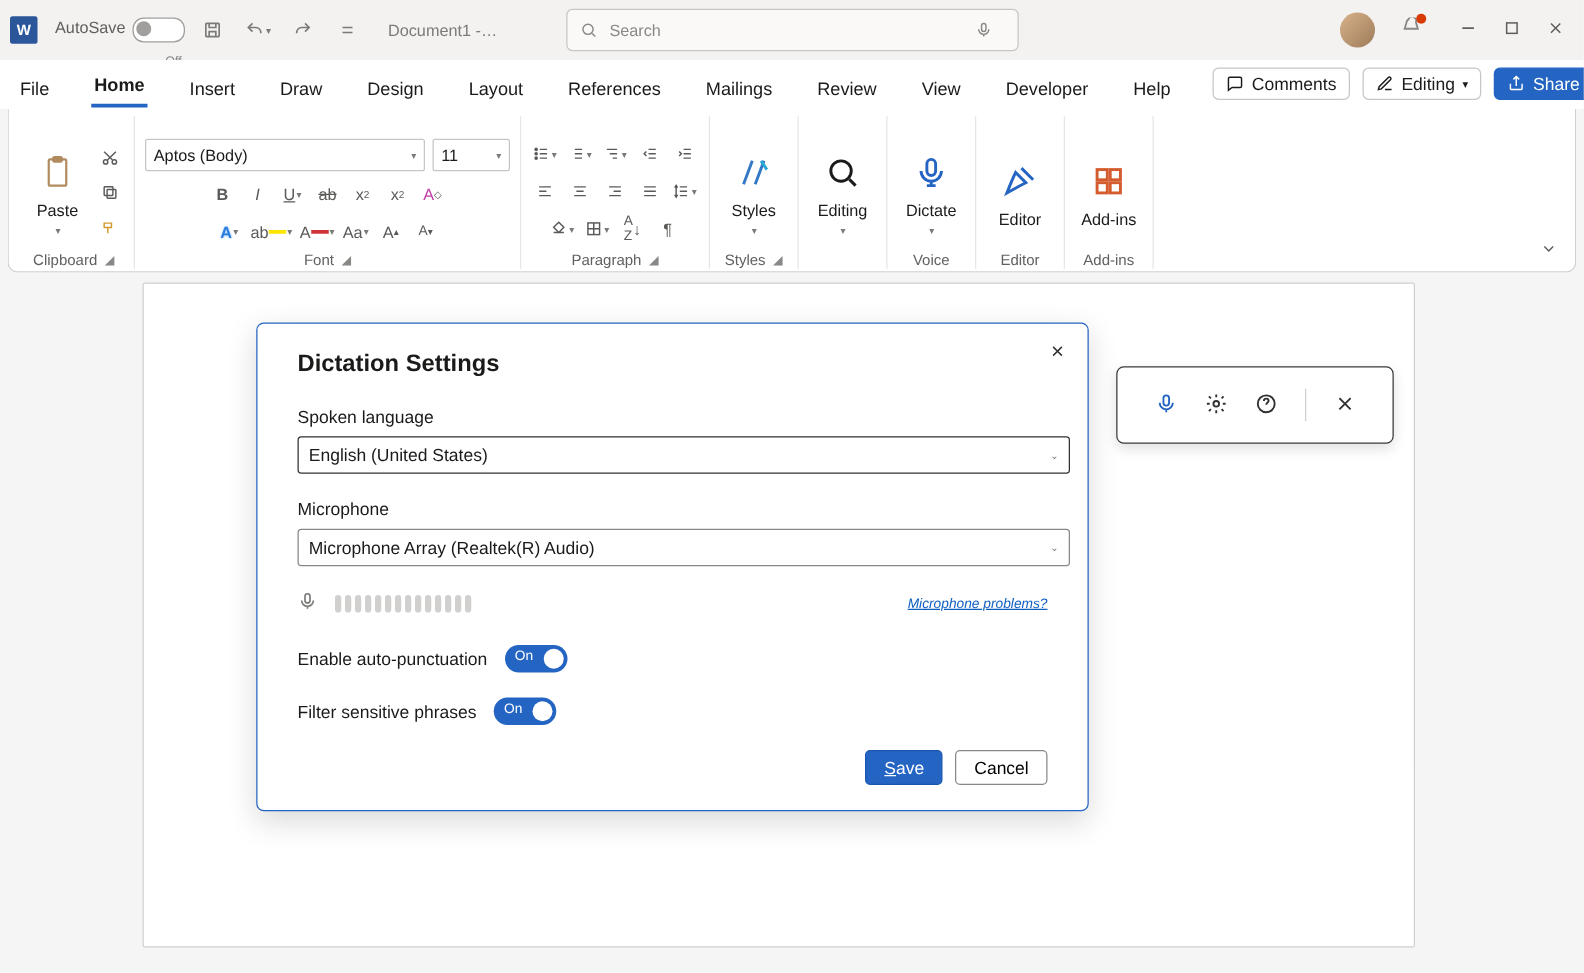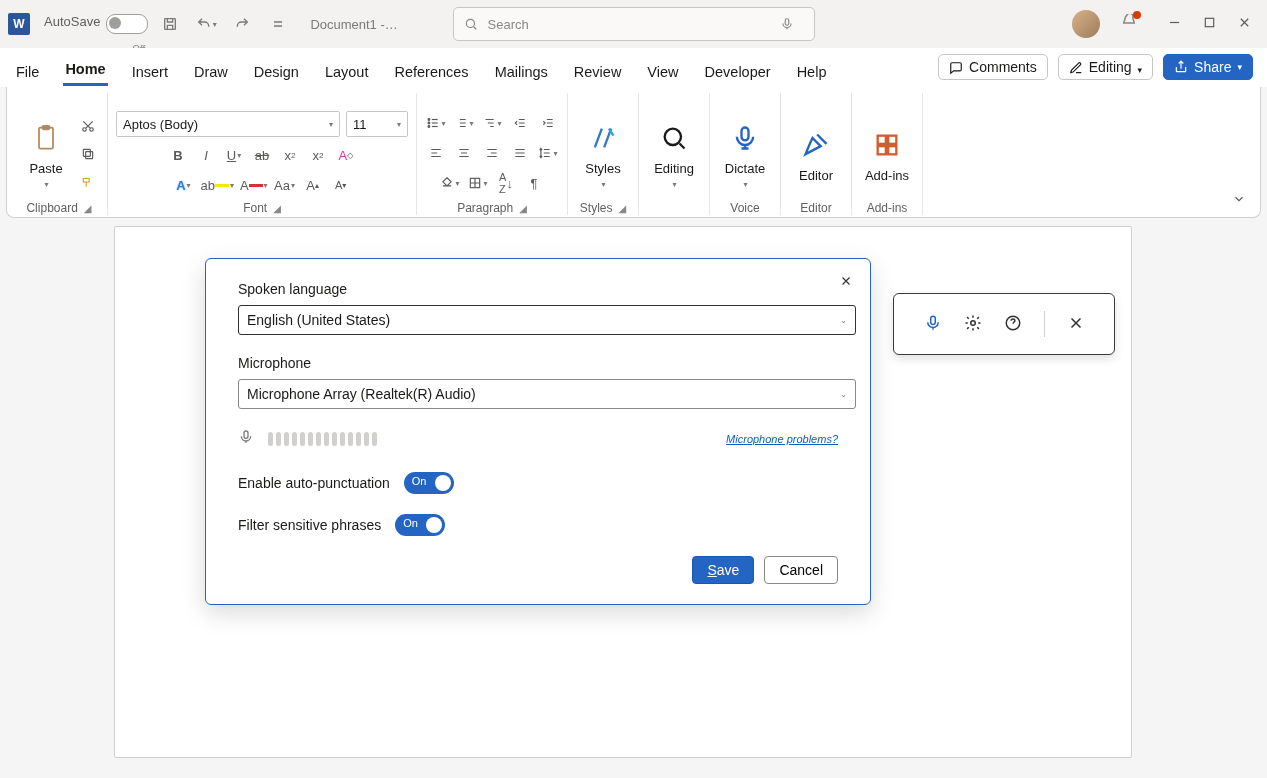--- a/index.html
+++ b/index.html
@@ -28,25 +28,25 @@
   .searchbar{margin-left:auto;margin-right:auto;position:absolute;left:50%;transform:translateX(-50%);width:340px;height:32px;border:1px solid var(--soft-border);border-radius:5px;background:#faf9f8;display:flex;align-items:center;padding:0 10px;color:#8a8886;}
   .searchbar svg{width:14px;height:14px;margin-right:10px;}
   .searchbar .mic-right{margin-left:auto;}
   .title-right{margin-left:auto;display:flex;align-items:center;gap:20px;}
   .avatar{width:28px;height:28px;border-radius:50%;background:linear-gradient(135deg,#d7b28a,#9e7b5b);}
   .bell-wrap{position:relative;color:#8a8886;}
   .bell-wrap .dot{position:absolute;top:-3px;right:-3px;width:8px;height:8px;border-radius:50%;background:#d83b01;}
   .win-btns{display:flex;gap:22px;margin-left:10px;margin-right:8px;color:#605e5c;}
   .win-btns svg{width:13px;height:13px;}
 
-  .tabbar{height:38px;background:#fff;display:flex;align-items:flex-end;padding:0 14px;border-bottom:1px solid #fff;gap:22px;font-size:14.5px;position:relative;}
+  .tabbar{height:38px;background:#fff;display:flex;align-items:flex-end;padding:0 14px;border-bottom:1px solid #fff;gap:32px;font-size:14.5px;position:relative;}
   .tab{padding:6px 2px;cursor:pointer;}
   .tab.active{color:var(--black);border-bottom:3px solid var(--accent);font-weight:600;}
   .tabbar-right{margin-left:auto;display:flex;gap:10px;align-items:center;margin-bottom:6px;}
-  .btn-outline{border:1px solid var(--soft-border);border-radius:5px;padding:4px 10px;background:#fff;display:flex;align-items:flex-end;gap:6px;font-size:14px;}
+  .btn-outline{border:1px solid var(--soft-border);border-radius:5px;padding:4px 10px;background:#fff;display:flex;align-items:center;gap:6px;font-size:14px;}
   .btn-share{background:var(--accent);border:1px solid var(--accent);color:#fff;border-radius:5px;padding:4px 10px;display:flex;align-items:center;gap:6px;font-size:14px;}
   .chev-down{font-size:9px;}
 
   .ribbon{background:#fff;border:1px solid var(--ribbon-border);border-top:none;border-radius:0 0 8px 8px;display:flex;position:relative;margin:0 6px;padding:6px 4px 2px 4px;}
   .rgroup{display:flex;flex-direction:column;align-items:center;border-right:1px solid #e8e6e4;padding:0 8px;}
   .rgroup:last-child{border-right:none;}
   .rgroup .body{display:flex;align-items:center;gap:4px;height:86px;margin-top:18px;}
   .rgroup .label{font-size:12px;color:#616161;margin-top:4px;display:flex;align-items:center;gap:6px;width:100%;justify-content:center;}
   .dlg-launch{font-size:10px;color:#8a8886;}
   .col{display:flex;flex-direction:column;gap:4px;}
@@ -504,20 +504,21 @@
           <path d="M6 6l12 12M18 6L6 18"></path>
         </svg></span>
   </div>
 
   <div class="dialog">
     <div class="close">
         <svg width="14" height="14" viewBox="0 0 24 24" stroke="currentColor" stroke-width="2">
           <path d="M6 6l12 12M18 6L6 18"></path>
         </svg>
       </div>
+    <h2>Dictation Settings</h2>
 
     <div class="field-label">Spoken language</div>
     <div class="select-box">
       <span>English (United States)</span>
       <span class="drop">⌄</span>
     </div>
 
     <div class="field-label">Microphone</div>
     <div class="select-box light">
       <span>Microphone Array (Realtek(R) Audio)</span>

